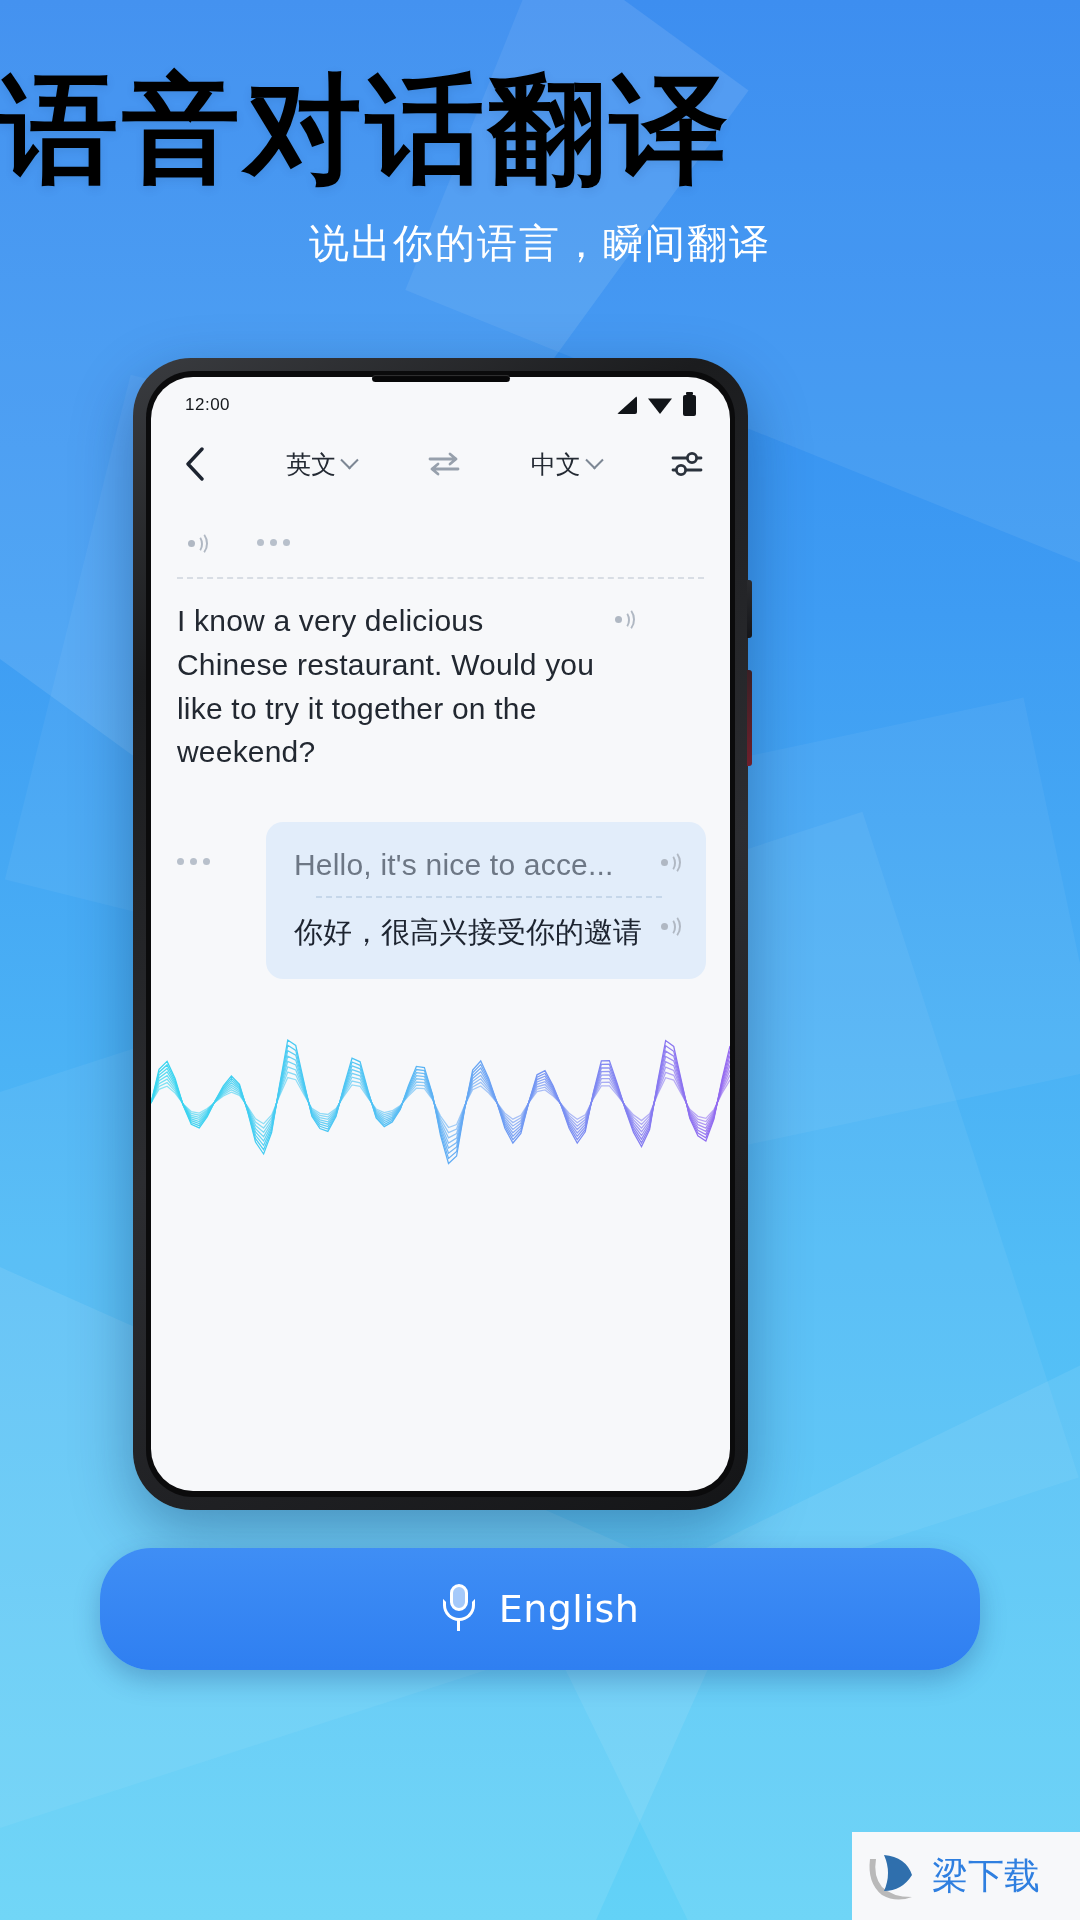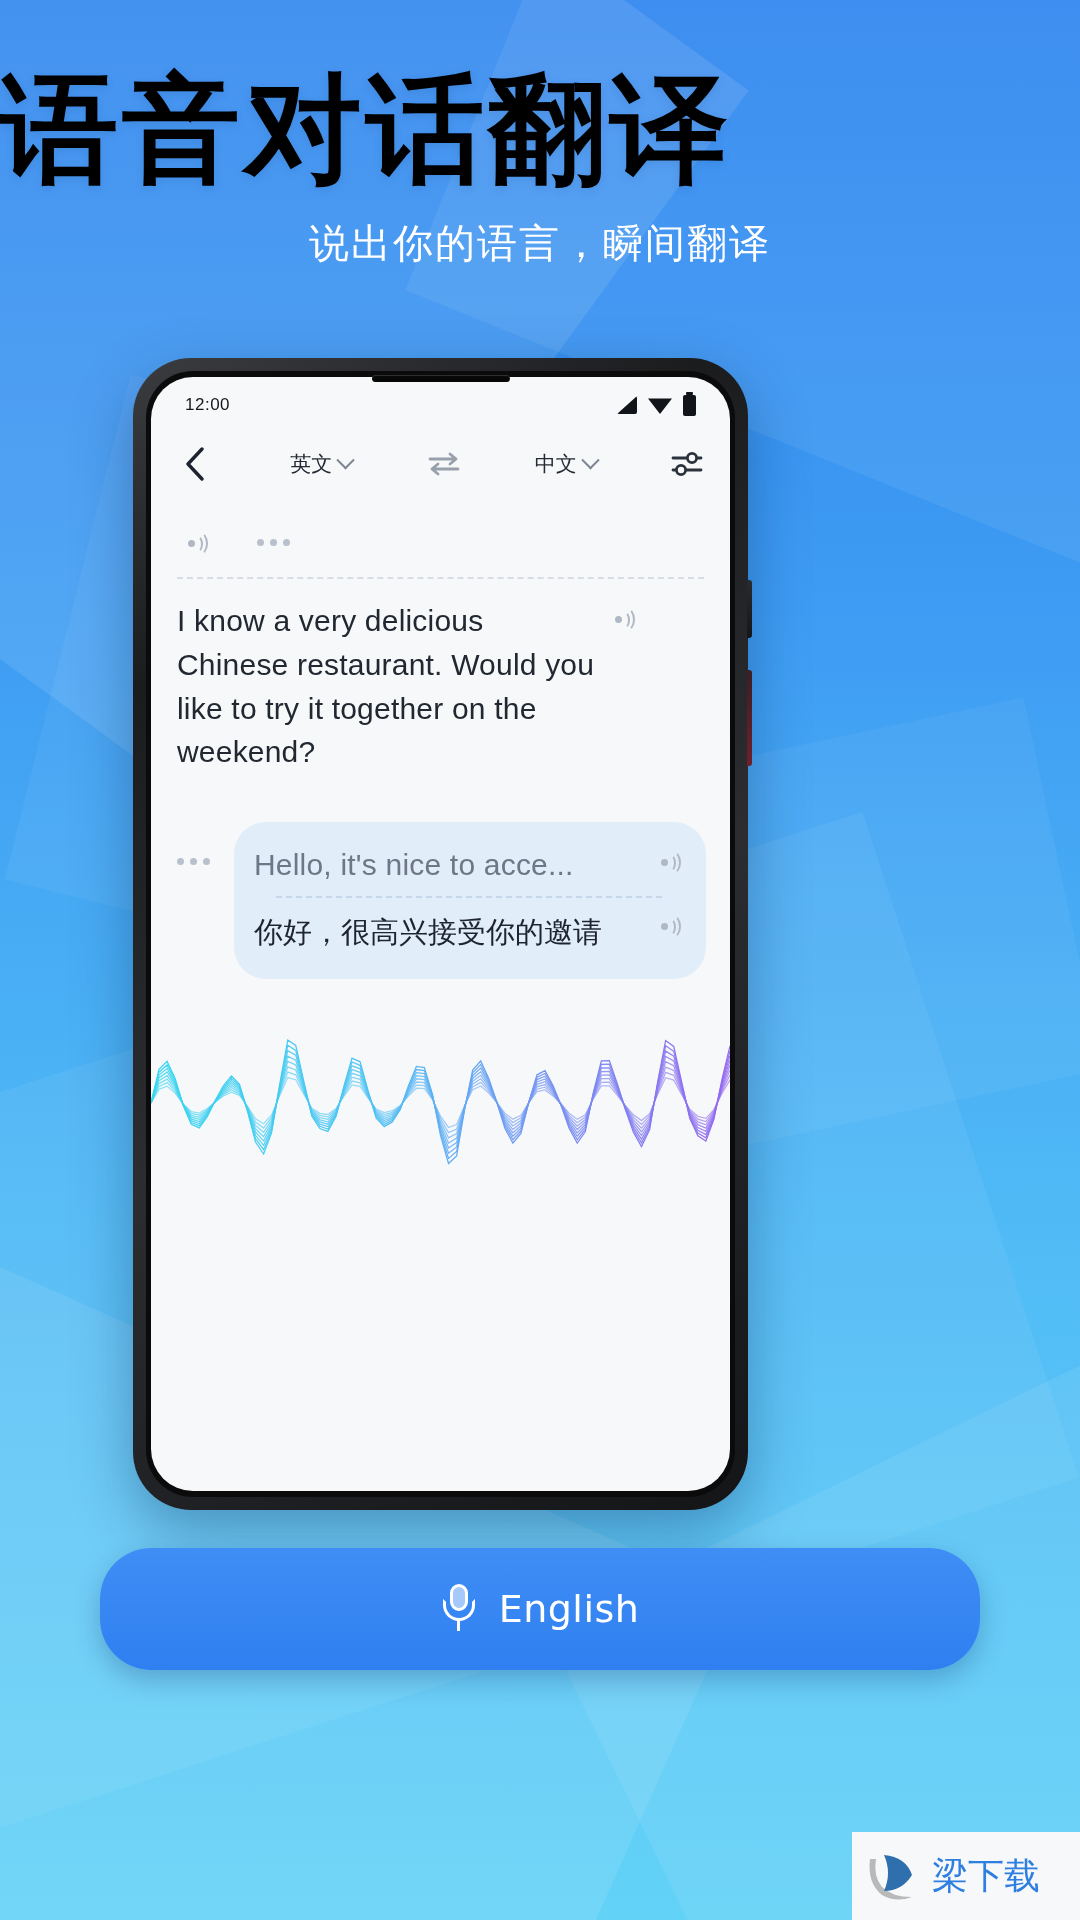--- a/index.html
+++ b/index.html
@@ -95,21 +95,21 @@
 
   
   #appbar {
     height:62px; display:flex; align-items:center;
     padding:0 26px 0 22px; gap:0;
   }
   #appbar .spacer { flex:1; }
   .hd-back { width:44px; display:flex; align-items:center; justify-content:center; }
   .hd-lang {
     display:flex; align-items:center; gap:7px;
-    font-size:21px; color:#242a33; font-weight:500;
+    font-size:25px; color:#242a33; font-weight:500;
     font-family:"DejaVu Sans","Liberation Sans",sans-serif;
   }
   .chev { width:13px; height:13px; border-right:2.6px solid #7d8794; border-bottom:2.6px solid #7d8794;
           transform:rotate(45deg) translate(-3px,-3px); }
 
   
   #chat { padding:10px 0 0 0; }
   .msg-left { padding:0 24px 0 26px; }
   .row { display:flex; align-items:flex-start; }
   .txt-cn {
@@ -139,23 +139,23 @@
   .spk i { position:absolute; border:2.4px solid #b0b8c3; border-radius:50%;
            border-left-color:transparent; border-bottom-color:transparent; border-top-color:transparent; }
   .spk .a { width:7px; height:7px; left:3px; top:9px; border:none; background:#b0b8c3; border-radius:50%; }
   .spk .b { width:12px; height:18px; left:6px; top:4px; transform:rotate(0deg); }
   .spk .c { width:19px; height:25px; left:4px; top:0px; }
   
   .dots { display:flex; gap:6px; align-items:center; margin-top:16px; flex:none; }
   .dots u { width:7px; height:7px; border-radius:50%; background:#b8c0cb; display:block; }
 
   .bubble {
-    background:#e2edfa; border-radius:32px;
-    padding:26px 22px 26px 20px;
-    margin-left:24px; margin-right:24px;
+    background:#e2edfa; border-radius:17px;
+    padding:26px 22px 26px 28px;
+    margin-left:56px; margin-right:24px;
   }
   .bubble .txt-en-gray { font-size:30px; color:#6d7785; letter-spacing:.2px; }
 
   
   #wave { width:100%; height:230px; display:block; margin-top:6px; }
 
   
   #mic-row {
     position:absolute; left:100px; top:1548px;
     width:880px; display:flex; gap:36px; z-index:6;

